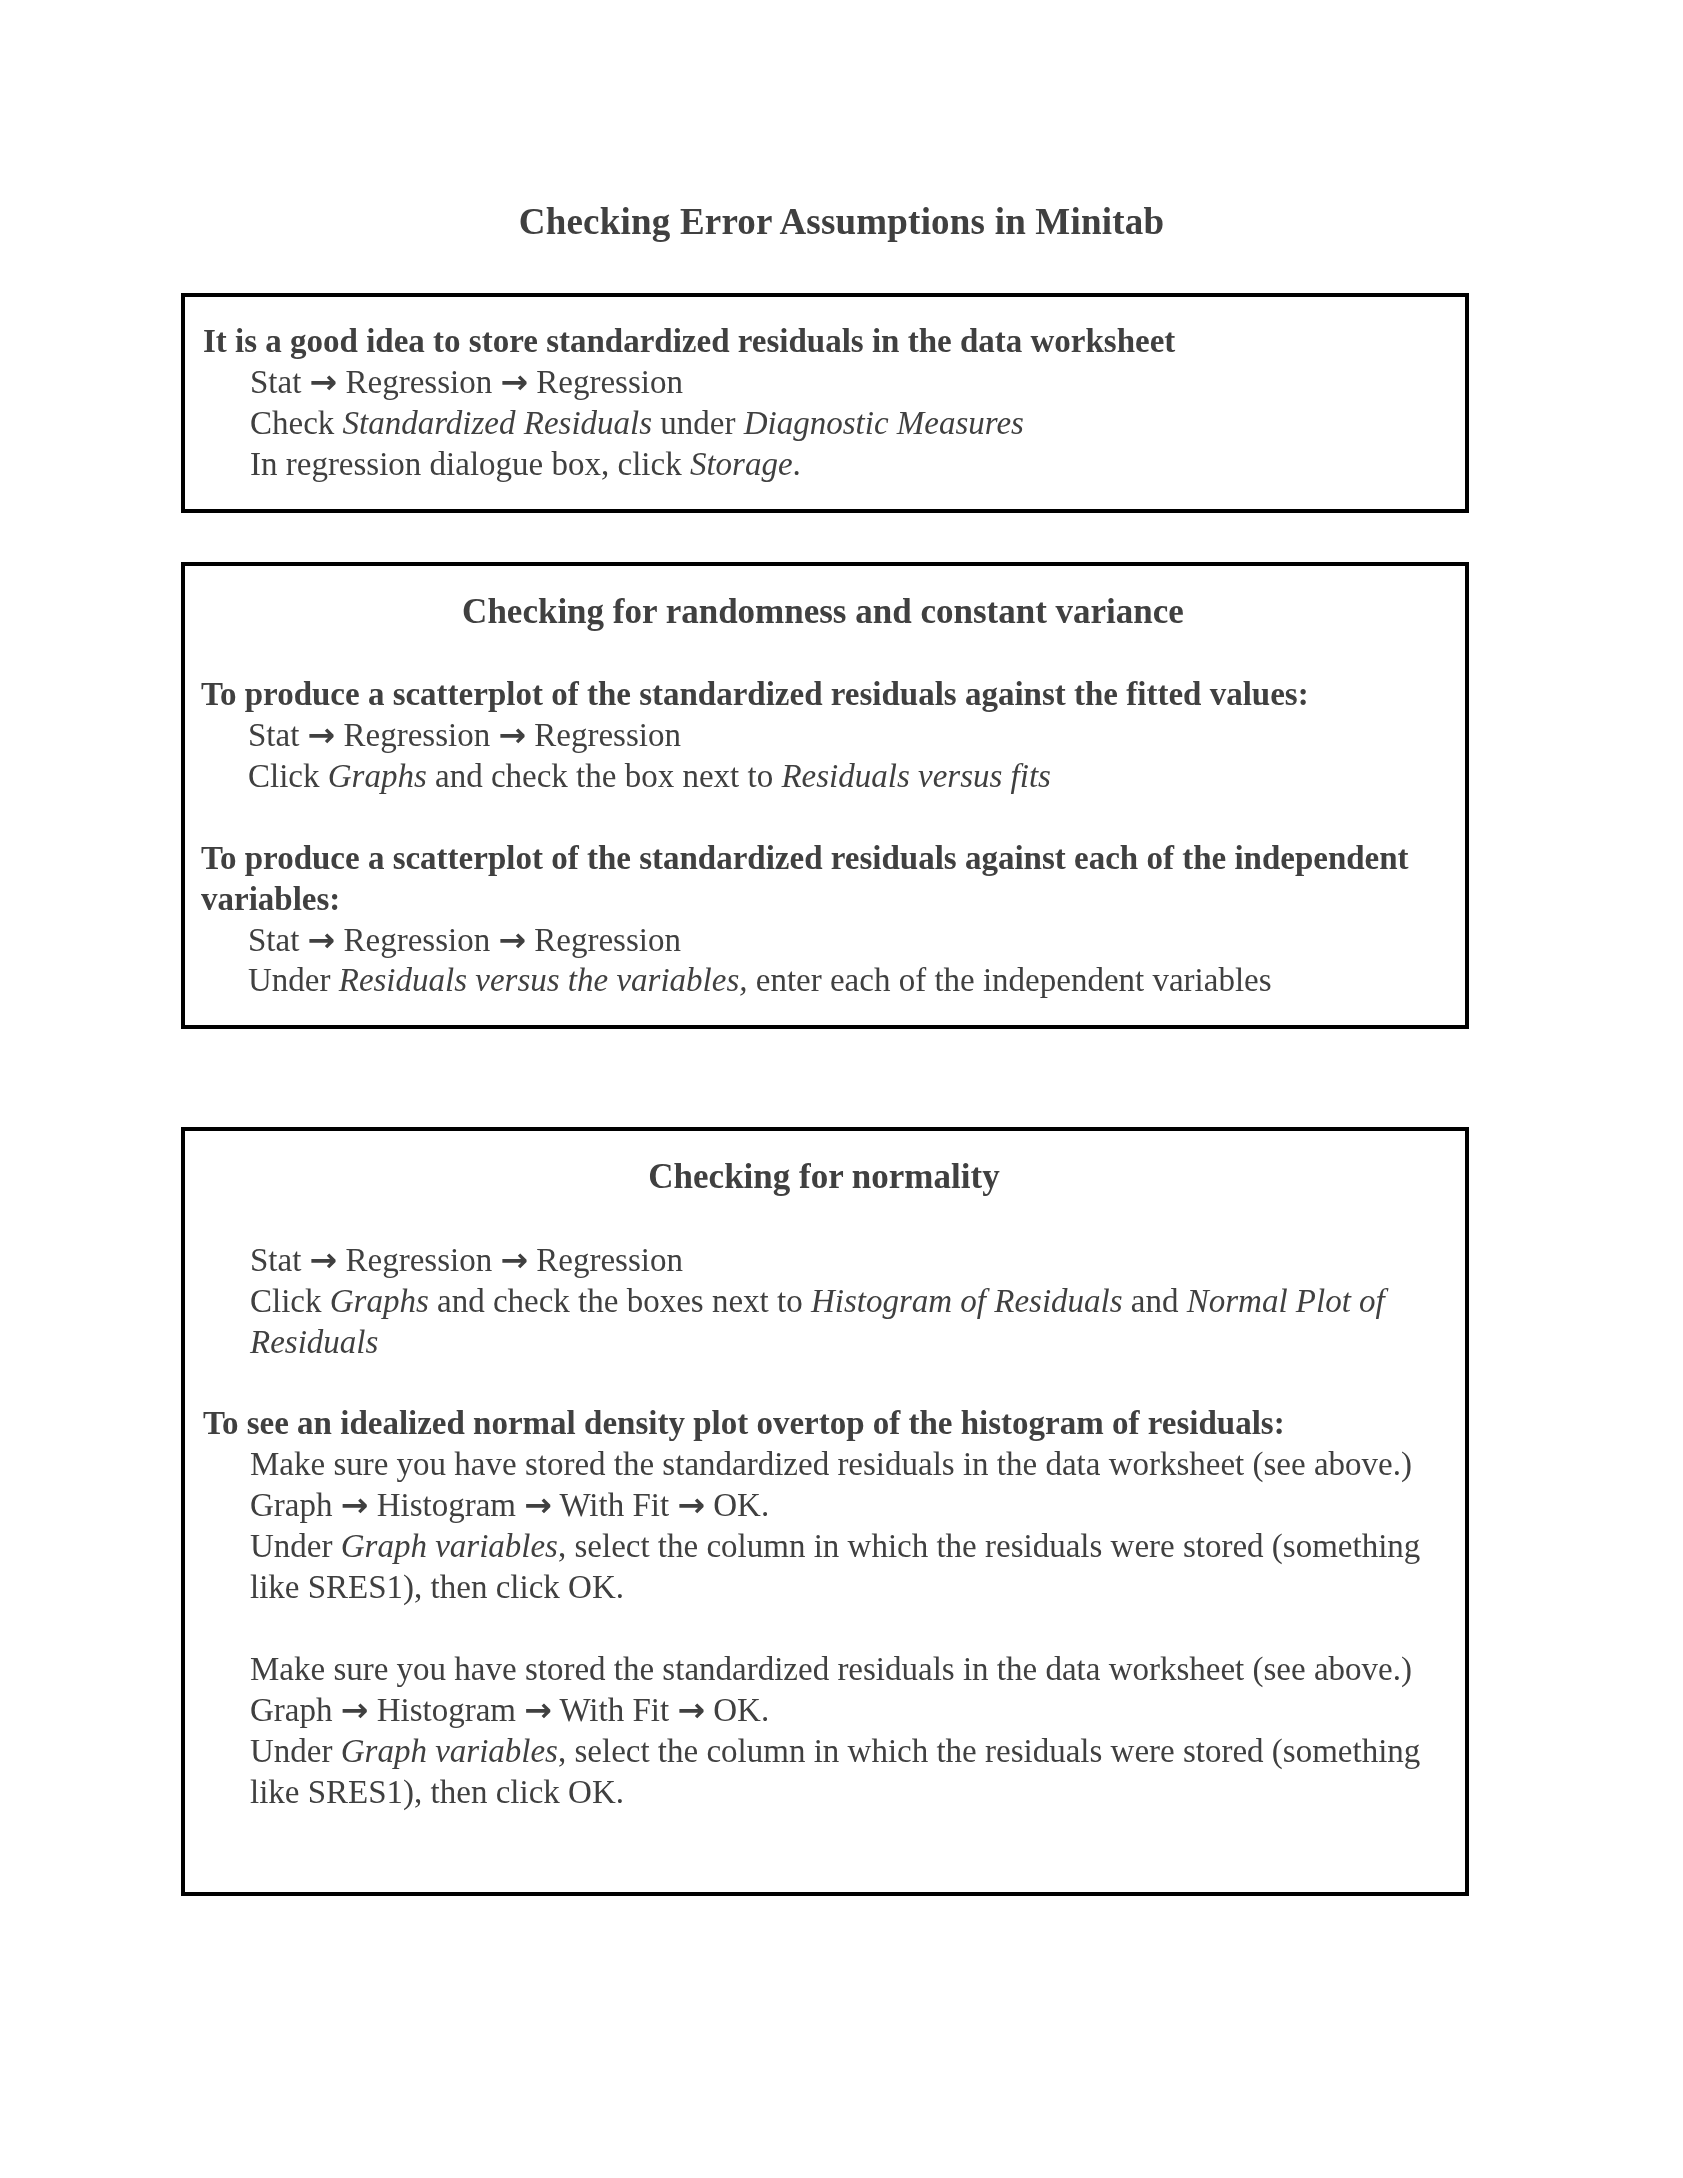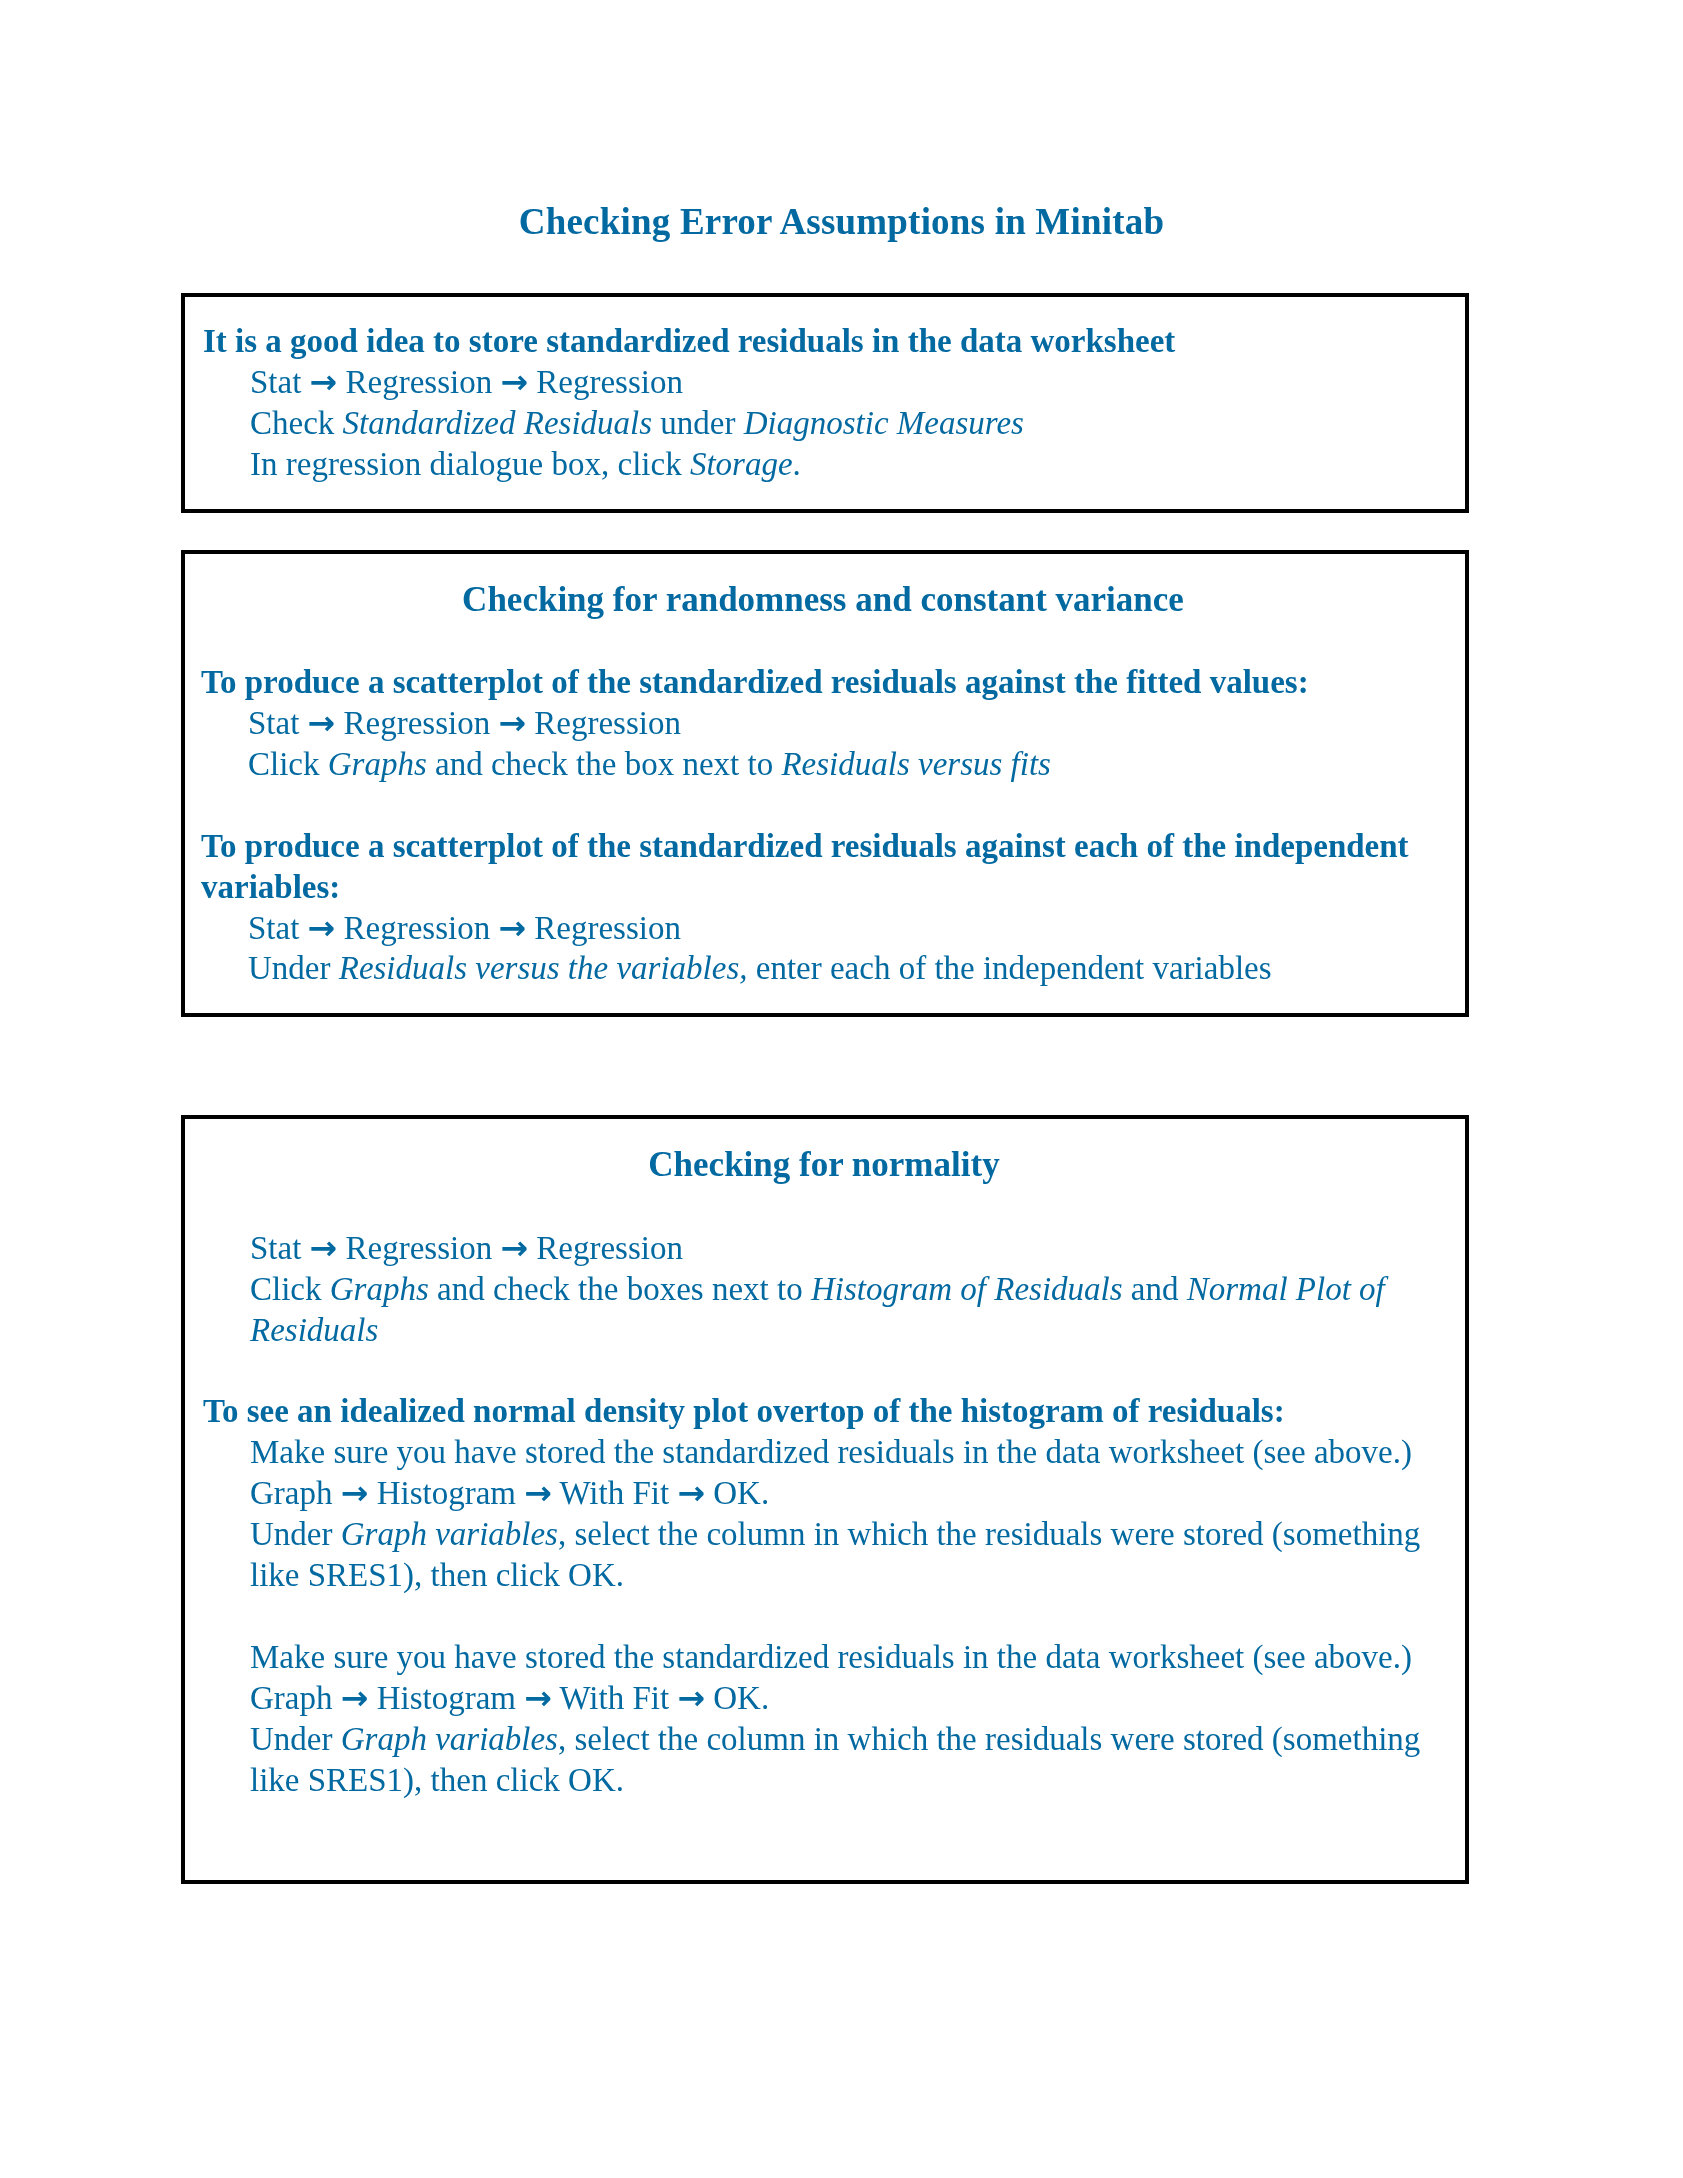--- a/index.html
+++ b/index.html
@@ -5,21 +5,21 @@
   html, body {
     margin: 0;
     padding: 0;
     background: #ffffff;
   }
   .page {
     position: relative;
     width: 1683px;
     height: 2178px;
     background: #ffffff;
-    color: #0369a1;
+    color: #404040;
     font-family: "Liberation Serif", "DejaVu Serif", serif;
     overflow: hidden;
   }
   .title {
     margin: 0;
     padding-top: 200px;
     text-align: center;
     font-size: 37px;
     font-weight: bold;
     letter-spacing: 0.2px;
@@ -27,21 +27,21 @@
   .box {
     box-sizing: border-box;
     margin-left: 181px;
     width: 1288px;
     border: 4px solid #000000;
     padding: 24px 20px 24px 18px;
     font-size: 33px;
     line-height: 1.24;
   }
   .box-1 { margin-top: 50px; min-height: 197px; }
-  .box-2 { margin-top: 37px; min-height: 456px; padding-left: 16px; }
+  .box-2 { margin-top: 49px; min-height: 456px; padding-left: 16px; }
   .box-3 { margin-top: 98px; min-height: 769px; }
   .box-heading {
     margin: 0;
     text-align: center;
     font-size: 35px;
     font-weight: bold;
   }
   .section { margin-top: 41px; }
   .box > .section:first-child { margin-top: 0; }
   .lead {

